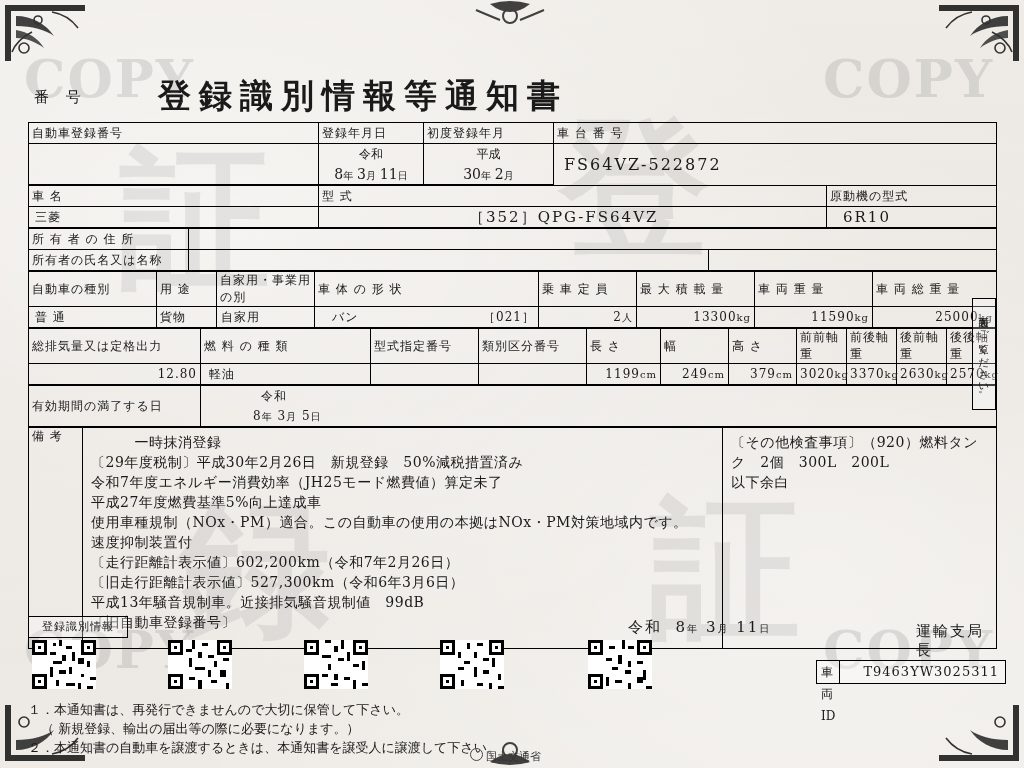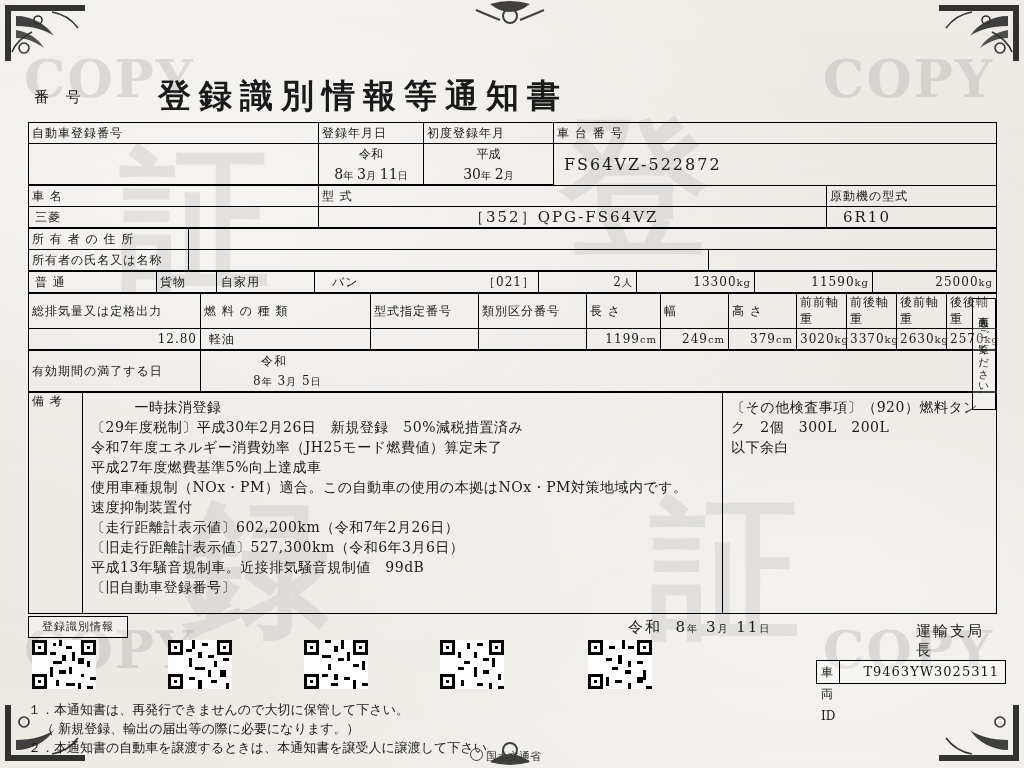--- a/index.html
+++ b/index.html
@@ -295,20 +295,30 @@
         <col style="width:128px">
           <col style="width:60px">
           <col style="width:98px">
           <col style="width:224px">
         <col style="width:98px">
           <col style="width:118px">
           <col style="width:118px">
           <col style="width:124px">
       </colgroup>
       <tbody>
+          <tr>
+        <td class="hd">自動車の種別</td>
+        <td class="hd">用 途</td>
+        <td class="hd small">自家用・事業用の別</td>
+        <td class="hd">車 体 の 形 状</td>
+        <td class="hd">乗 車 定 員</td>
+        <td class="hd">最 大 積 載 量</td>
+        <td class="hd">車 両 重 量</td>
+        <td class="hd">車 両 総 重 量</td>
+      </tr>
       <tr>
         <td class="val tall" style="padding-left:6px">普 通</td>
         <td class="val tall" style="">貨物</td>
         <td class="val tall" style="padding-left:4px">自家用</td>
         <td class="val tall">
           <span style="padding-left:14px">バン</span>
           <span style="float:right">［021］</span>
         </td>
         <td class="val tall rgt">
           <span>2</span><span class="u">人</span>

